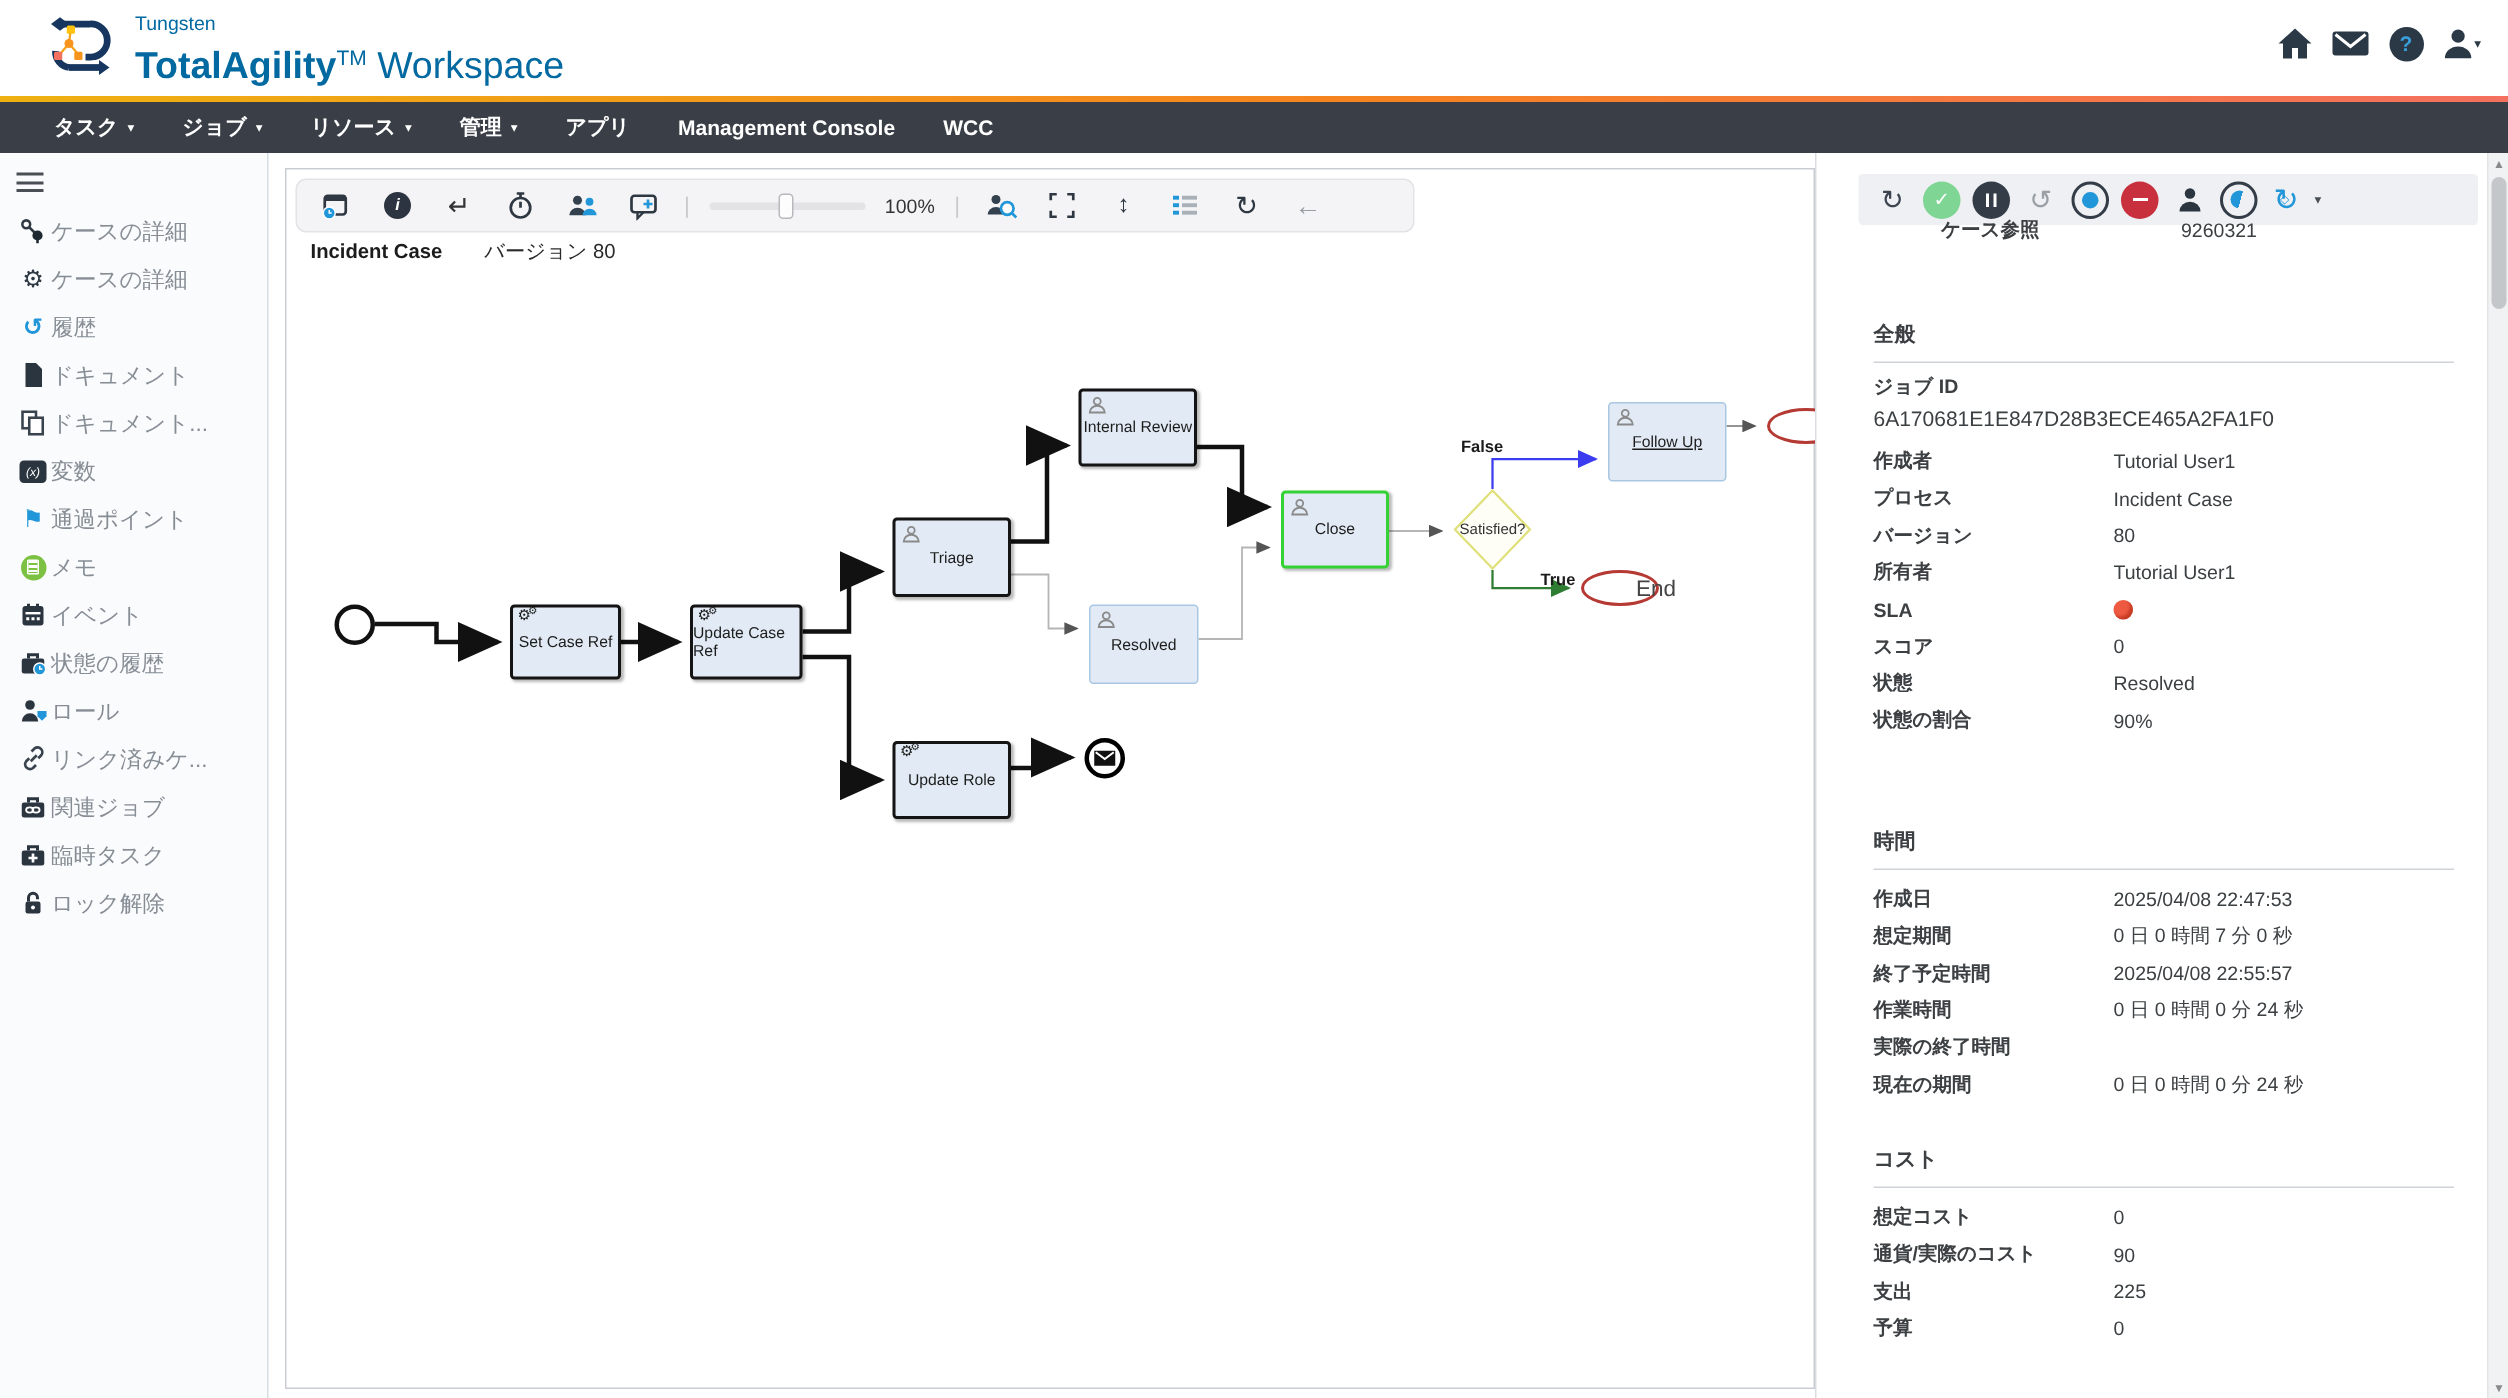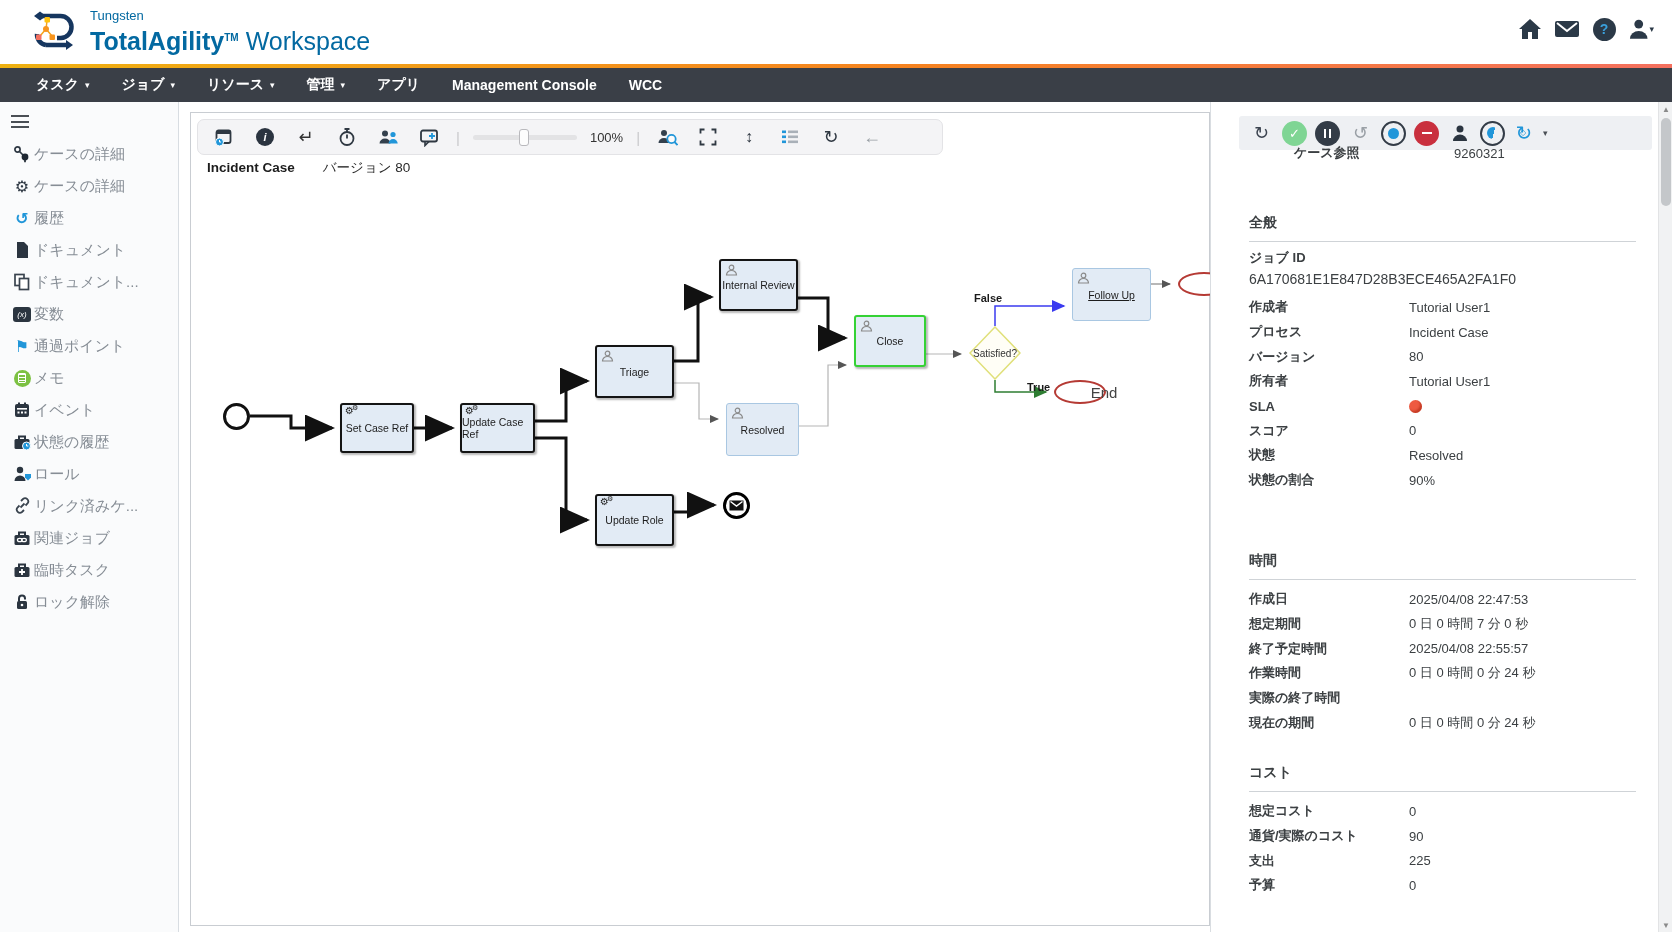--- a/index.html
+++ b/index.html
@@ -8,21 +8,21 @@
 
   
   .hdr { position:absolute; left:0; top:0; width:1672px; height:64px; background:#fff; }
   .hdr-grad { position:absolute; left:0; top:64px; width:1672px; height:4px;
     background:linear-gradient(90deg,#eeb111,#f58220 55%,#f4705f); }
   .brand { position:absolute; left:28px; top:8px; display:flex; align-items:flex-start; }
   .brand-txt { margin-left:16px; color:#0369a1; }
   .brand-co { font-size:13px; line-height:15px; }
   .brand-line { font-size:25px; line-height:30px; white-space:nowrap; }
   .brand-prod { font-weight:bold; }
-  .brand-tm { font-size:10px; vertical-align:super;font-weight:bold; }
+  .brand-tm { font-size:14px; vertical-align:super; }
   .hdr-icons { position:absolute; right:18px; top:16px; display:flex; align-items:center; gap:11px; }
   .hico { width:26px; height:26px; display:flex; align-items:center; justify-content:center; cursor:pointer; }
   .help-circ { width:23px; height:23px; border-radius:50%; background:#2b3947; color:#3aa0dc;
     font-weight:bold; font-size:14px; display:flex; align-items:center; justify-content:center; }
   .caret { font-size:9px; color:#2b3947; }
 
   
   .nav { position:absolute; left:0; top:68px; width:1672px; height:34px; background:#3a3f47;
     display:flex; align-items:center; padding-left:20px; }
   .nav-item { color:#fff; font-size:14px; font-weight:600; padding:0 16px; height:34px;
@@ -491,21 +491,21 @@
       <span>Update Role</span>
       </div>
 
     <div class="circ-ev msg-end" style="left:532px;top:379px;">
       <svg width="15" height="11">
           <rect x="0.5" y="0.5" width="14" height="10" fill="#111"></rect>
           <path d="M1.5 1.5 L7.5 6 L13.5 1.5" stroke="#fff" stroke-width="1.4" fill="none"></path>
         </svg>
     </div>
 
-    <div class="dnode green" style="left:663px;top:202px;width:72px;height:52px;">
+    <div class="dnode green" style="left:663px;top:214px;width:72px;height:52px;">
       <span class="persico"><svg width="13" height="12">
             <circle cx="6.5" cy="3.5" r="2.3" fill="none" stroke="#8a8a8a" stroke-width="1.2"></circle>
             <path d="M1.5 11 a5 4.5 0 0 1 10 0 z" fill="none" stroke="#8a8a8a" stroke-width="1.2"></path>
           </svg></span>
       <span>Close</span>
       </div>
 
     <div class="dg-diamond" style="left:778px;top:213px;width:52px;height:54px;">
       <svg width="52" height="54">
           <polygon points="26,1 51,27 26,53 1,27" fill="#fffef6" stroke="#e0e07a" stroke-width="1.5"></polygon>

